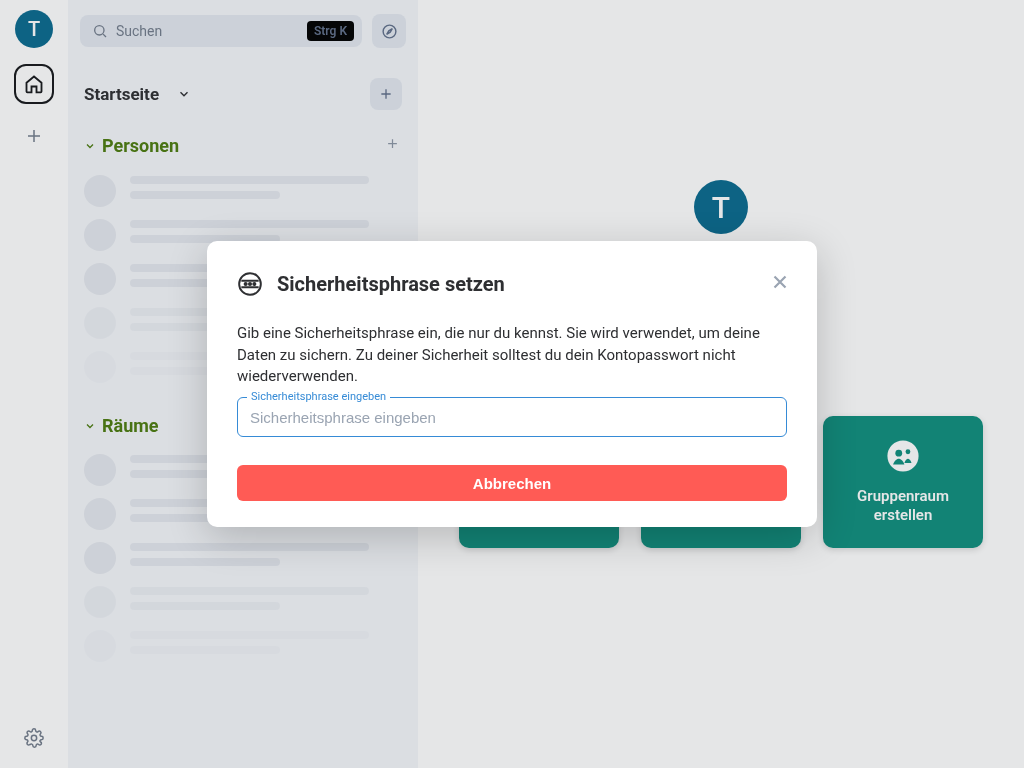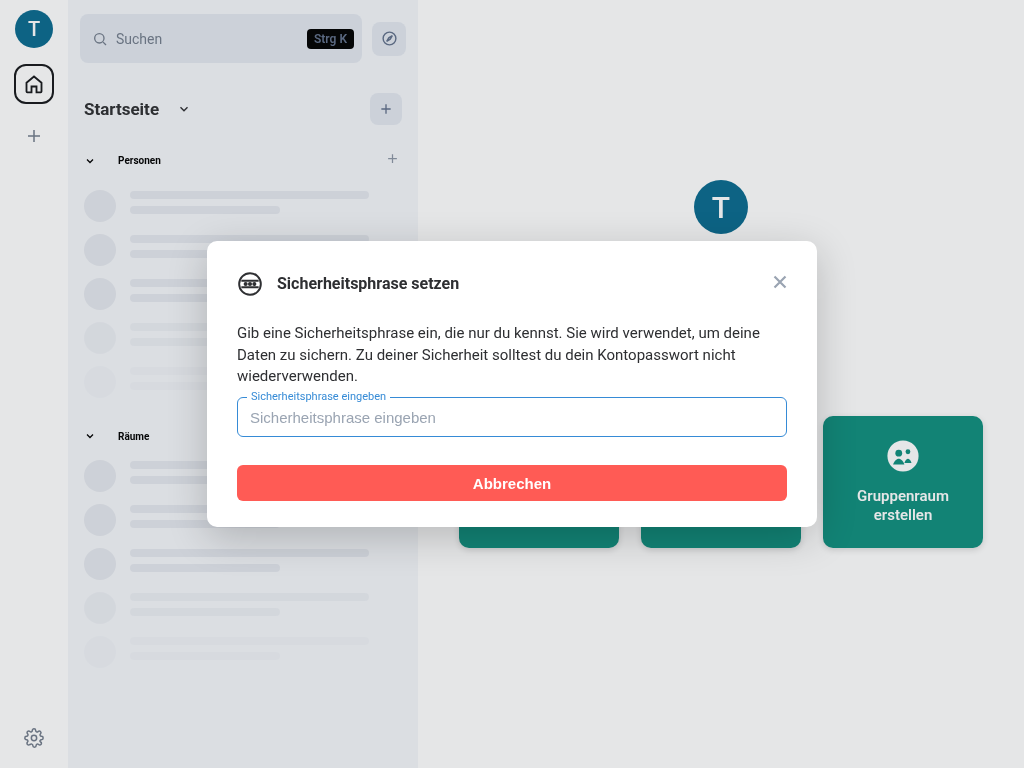--- a/index.html
+++ b/index.html
@@ -10,32 +10,32 @@
   .rail { width:68px; background:#fff; display:flex; flex-direction:column; align-items:center; padding-top:10px; position:relative; }
   .avatar-small { width:38px; height:38px; border-radius:50%; background:#0a6a8f; color:#fff; display:flex; align-items:center; justify-content:center; font-size:20px; font-weight:500; cursor:pointer; }
   .rail-btn { width:40px; height:40px; border-radius:12px; margin-top:16px; display:flex; align-items:center; justify-content:center; cursor:pointer; color:#737d8c; }
   .rail-btn.active { border:2px solid #17191c; color:#17191c; }
   .rail-plus { margin-top:12px; }
   .rail-settings { position:absolute; bottom:16px; color:#737d8c; cursor:pointer; }
 
   
   .sidebar { width:350px; background:#f4f6fa; display:flex; flex-direction:column; padding:14px 12px 0 12px; }
   .search-row { display:flex; align-items:center; gap:10px; }
-  .search { flex:1; background:#e3e8f0; border-radius:8px; height:49px; display:flex; align-items:center; padding:0 8px 0 12px; color:#737d8c; cursor:text; }
+  .search { flex:1; background:#e3e8f0; border-radius:8px; height:32px; display:flex; align-items:center; padding:0 8px 0 12px; color:#737d8c; cursor:text; }
   .search svg { flex-shrink:0; }
   .search-text { flex:1; margin-left:8px; font-size:14px; }
   .kbd { background:#000000; border-radius:4px; padding:3px 7px; font-size:12px; font-weight:600; color:#61708b; }
   .explore { width:34px; height:34px; background:#e3e8f0; border-radius:8px; display:flex; align-items:center; justify-content:center; cursor:pointer; color:#61708b; }
 
   .side-title-row { display:flex; align-items:center; justify-content:space-between; margin-top:30px; padding:0 4px; }
   .side-title { font-size:17px; font-weight:700; display:flex; align-items:center; gap:18px; cursor:pointer; }
   .side-add { width:32px; height:32px; background:#e3e8f0; border-radius:8px; display:flex; align-items:center; justify-content:center; cursor:pointer; color:#61708b; }
 
   .section-head { display:flex; align-items:center; justify-content:space-between; margin-top:24px; padding:0 4px; }
-  .section-label { font-size:10px; font-weight:700; color:#000000; display:flex; align-items:center; gap:22px; cursor:pointer; }
+  .section-label { font-size:18px; font-weight:700; color:#4d7c0f; display:flex; align-items:center; gap:6px; cursor:pointer; }
   .section-plus { color:#8d97a5; cursor:pointer; padding:2px; }
 
   .skel-list { margin-top:12px; }
   .skel-item { display:flex; align-items:center; gap:14px; padding:6px 4px; }
   .skel-avatar { width:32px; height:32px; border-radius:50%; background:#e4e8ee; }
   .skel-lines { flex:1; }
   .skel-line { height:8px; border-radius:4px; background:#e4e8ee; margin-bottom:7px; }
   .skel-line.short { width:55%; }
   .skel-line.long { width:88%; }
   .skel-item.faded { opacity:.5; }
@@ -47,21 +47,21 @@
   .main-title { font-size:34px; font-weight:700; margin-top:28px; }
   .main-sub { font-size:17px; color:#61708b; margin-top:14px; }
   .cards { display:flex; gap:22px; margin-top:80px; }
   .card { width:160px; height:132px; background:#0f8f7e; border-radius:10px; color:#fff; display:flex; flex-direction:column; align-items:center; justify-content:center; gap:14px; cursor:pointer; box-shadow:0 2px 6px rgba(0,0,0,.15); }
   .card-icon { width:34px; height:34px; }
   .card-label { font-size:15px; font-weight:600; text-align:center; line-height:1.3; padding:0 10px; }
 
   
   .scrim { position:absolute; inset:0; background:rgba(40,48,60,.12); display:flex; align-items:center; justify-content:center; }
   .dialog { width:610px; background:#fff; border-radius:10px; padding:30px 30px 26px 30px; box-shadow:0 10px 40px rgba(0,0,0,.2); position:relative; }
-  .dlg-title { font-size:16px; font-weight:700; display:flex; align-items:center; gap:14px; }
+  .dlg-title { font-size:20px; font-weight:700; display:flex; align-items:center; gap:14px; }
   .dlg-close { position:absolute; top:26px; right:22px; color:#9aa4b2; cursor:pointer; padding:4px; }
   .dlg-body { margin-top:26px; font-size:15px; color:#2e2f32; line-height:1.45; }
   .field-wrap { position:relative; margin-top:9px; }
   .field-label { position:absolute; top:-7px; left:10px; background:#fff; padding:0 4px; font-size:11px; color:#368bd6; }
   .field { width:100%; height:40px; border:1.5px solid #368bd6; border-radius:6px; padding:0 12px; font-size:15px; color:#2e2f32; outline:none; }
   .field::placeholder { color:#9aa4b2; }
   .dlg-actions { display:flex; justify-content:flex-end; gap:12px; margin-top:28px;flex-direction:column; }
   .btn { height:36px; padding:0 22px; border:none; border-radius:6px; font-size:15px; font-weight:600; cursor:pointer; }
   .btn-cancel { background:#ff5b55; color:#fff; }
   .btn-ok { background:#6f7882; color:#fff; }

